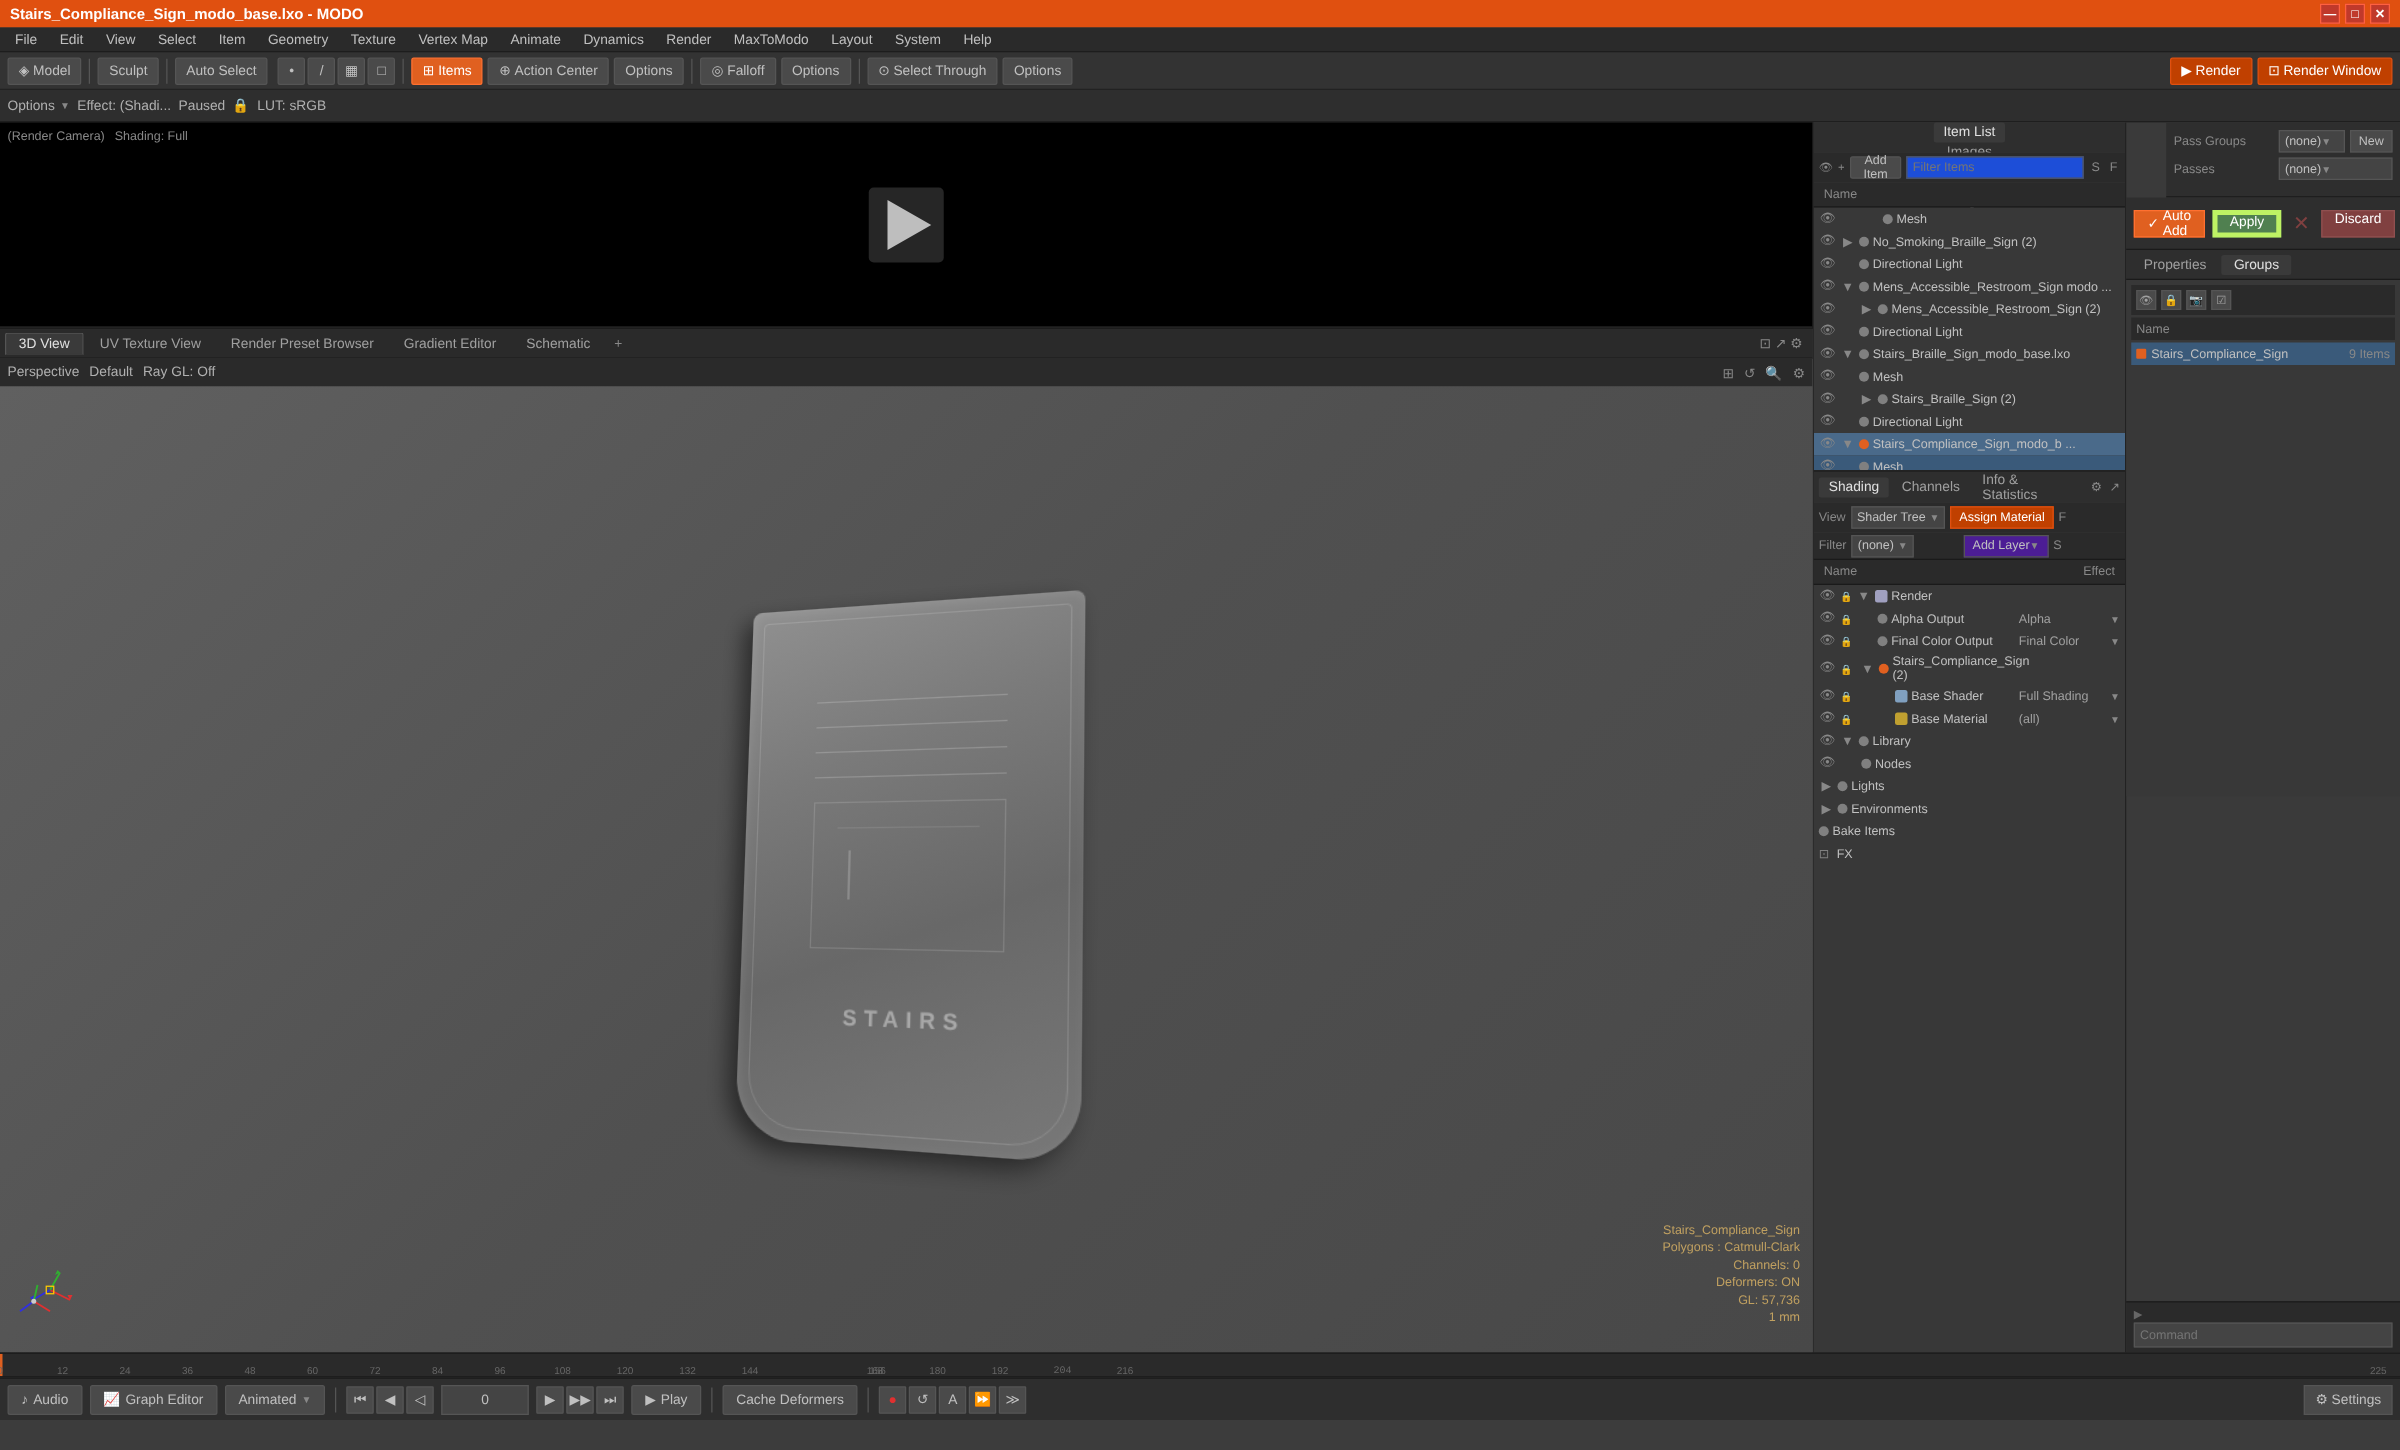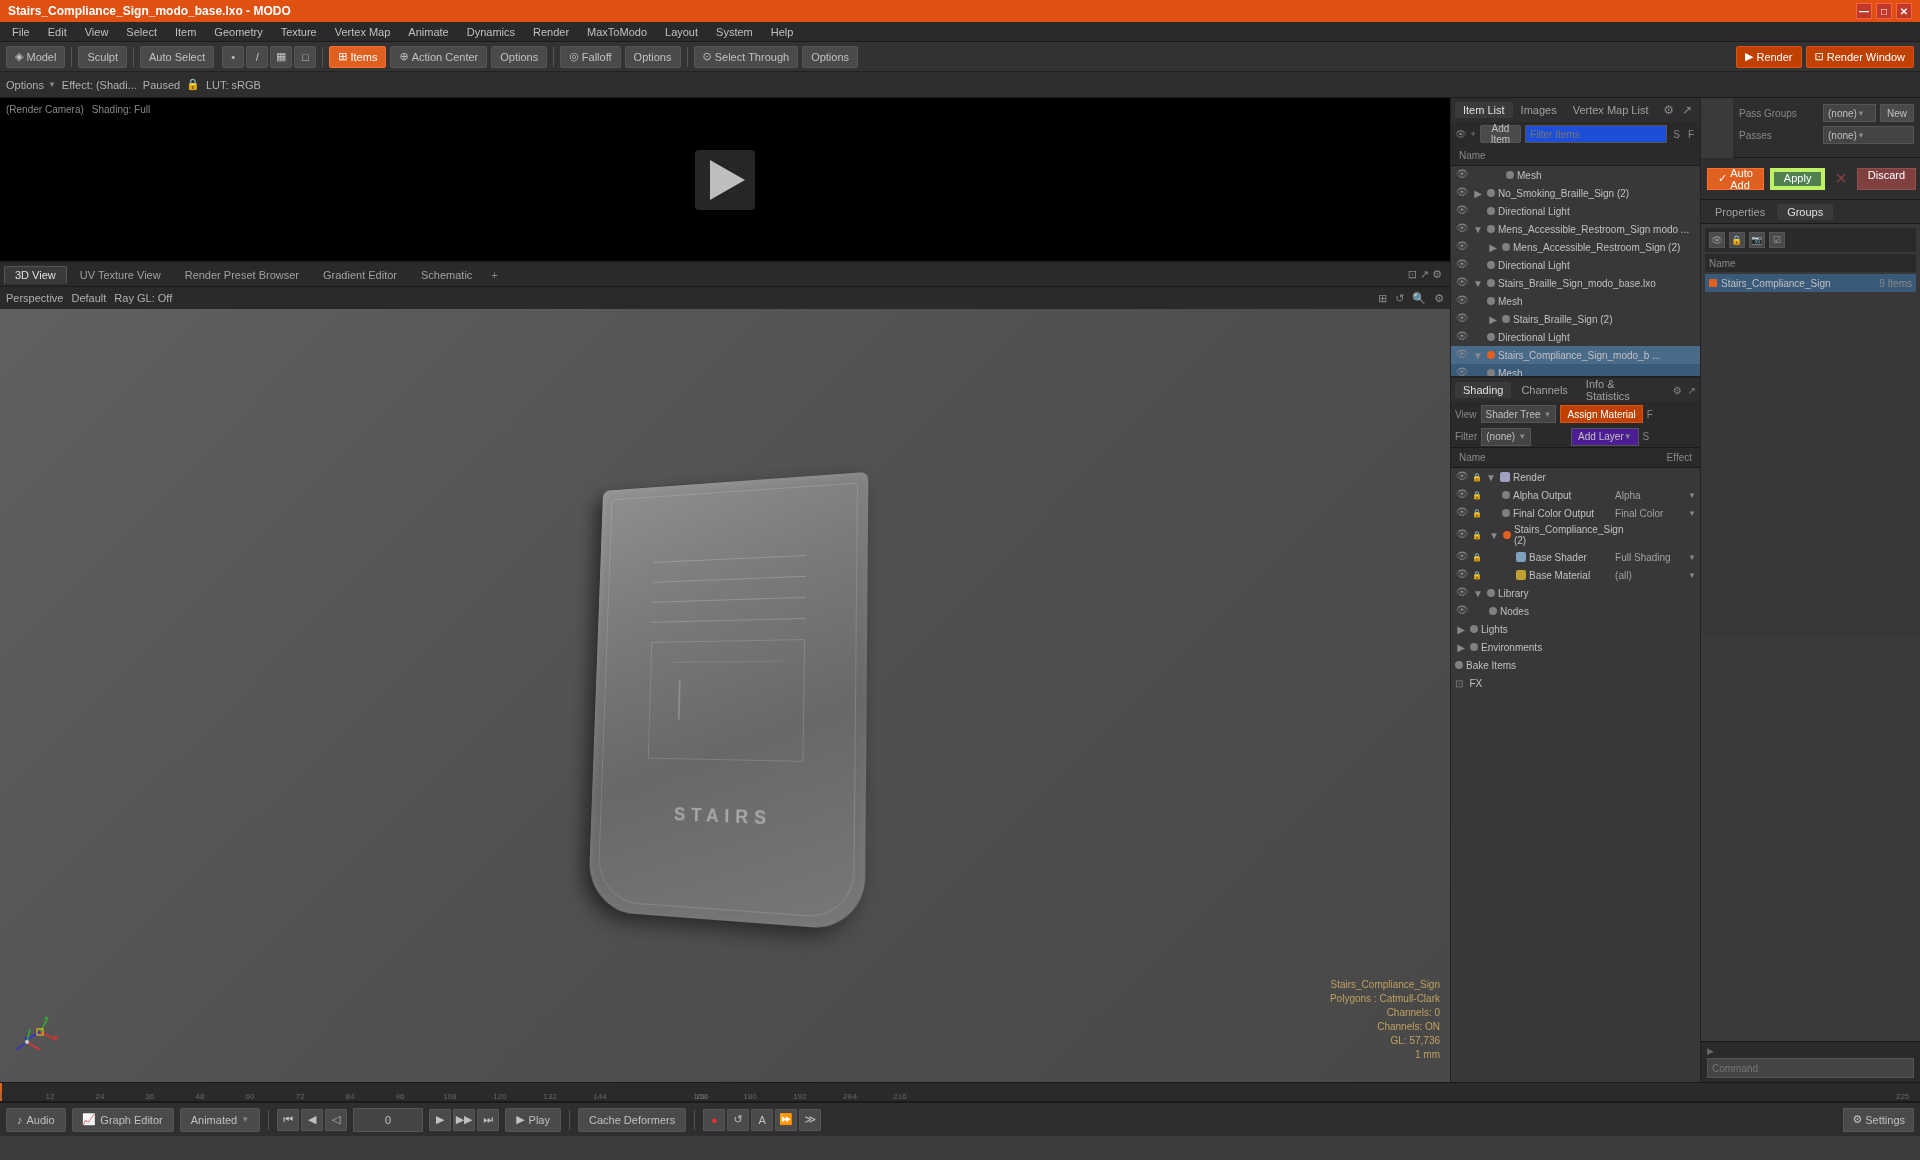--- a/index.html
+++ b/index.html
@@ -266,20 +266,21 @@
       flex-direction: column;
       border-bottom: 2px solid #222;
     }
     #item-list-tabs {
       height: 24px;
       background: #2e2e2e;
       display: flex;
       align-items: center;
       padding: 0 4px;
       gap: 0;
+      flex-direction: column;
     }
     .il-tab {
       padding: 2px 8px;
       font-size: 11px;
       color: #a0a0a0;
       cursor: pointer;
     }
     .il-tab.active { color: #e0e0e0; background: #3a3a3a; border-radius: 2px; }
     .il-toolbar {
       height: 24px;
@@ -799,21 +800,21 @@
             <line x1="17" y1="17" x2="6" y2="25" stroke="#3030e0" stroke-width="1.5"></line>
             <circle cx="17" cy="17" r="2" fill="#cccccc"></circle>
           </svg>
         </div>
       </div>
 
       <div class="vp-info">
         <div>Stairs_Compliance_Sign</div>
         <div>Polygons : Catmull-Clark</div>
         <div>Channels: 0</div>
-        <div>Channels: ON</div>
+        <div>Deformers: ON</div>
         <div>GL: 57,736</div>
         <div>1 mm</div>
       </div>
     </div>
   </div>
 
   <div id="right-panel">
 
     <div id="item-list-panel">
       <div id="item-list-tabs">

